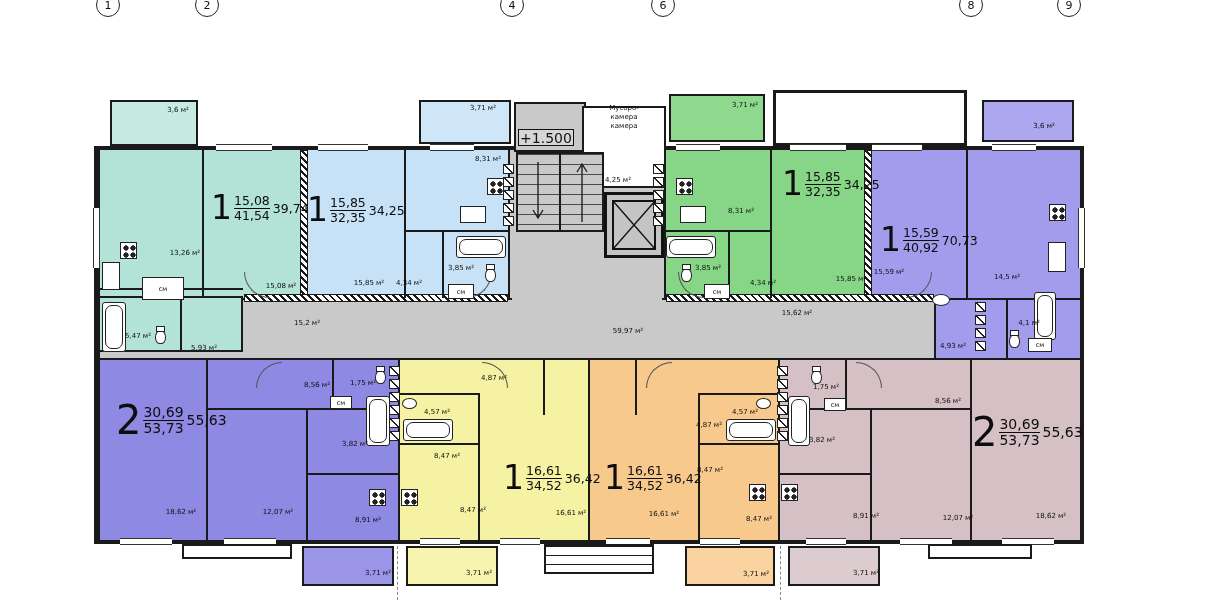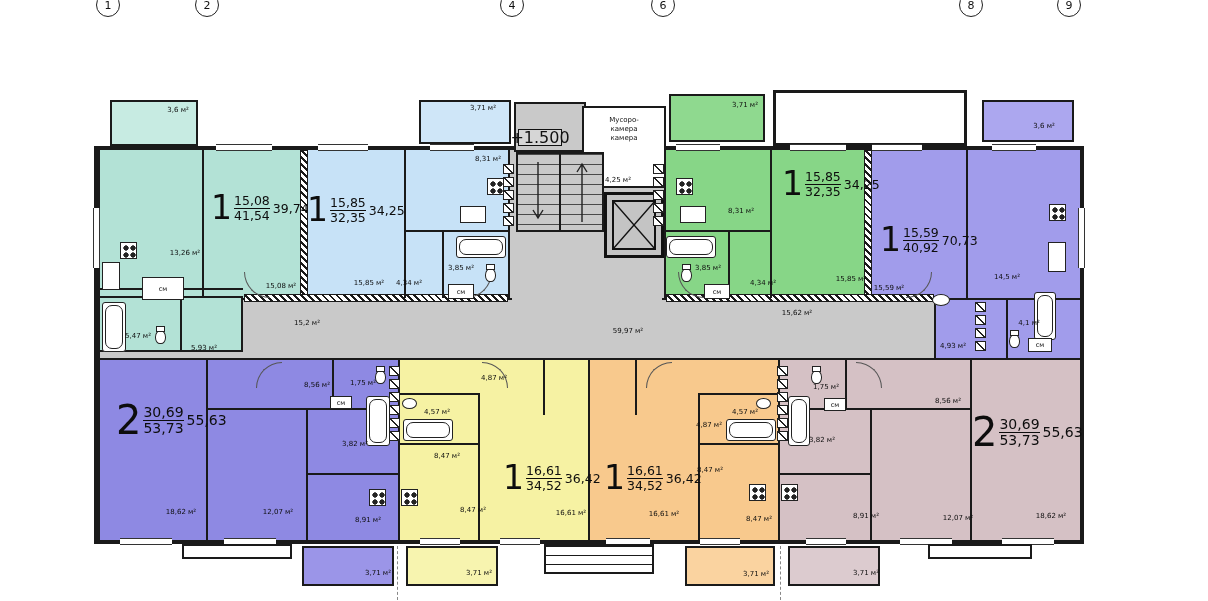--- a/index.html
+++ b/index.html
@@ -38,21 +38,21 @@
 .vcol{position:absolute;display:flex;flex-direction:column;gap:3px}
 .vent{position:relative;width:11px;height:10px;border:1px solid #222;background:linear-gradient(45deg,transparent 42%,#222 42% 58%,transparent 58%),#fff}
 .arc{position:absolute}
 .arc.q1{border-top:1.1px solid #555;border-right:1.1px solid #555;border-radius:0 100% 0 0}
 .arc.q2{border-top:1.1px solid #555;border-left:1.1px solid #555;border-radius:100% 0 0 0}
 .arc.q3{border-bottom:1.1px solid #555;border-left:1.1px solid #555;border-radius:0 0 0 100%}
 .arc.q4{border-bottom:1.1px solid #555;border-right:1.1px solid #555;border-radius:0 0 100% 0}
 .stairs{position:absolute;border:2px solid #1a1a1a;background:repeating-linear-gradient(to bottom,#4a4a4a 0 1.3px,#c9c9c9 1.3px 10px)}
 .stairs .mid{position:absolute;left:50%;top:0;bottom:0;width:2px;margin-left:-1px;background:#1a1a1a}
 .elev{position:absolute;border:3px solid #111;background:#c4c4c4}
-.elevbox{position:absolute;width:44px;height:17px;border:1.6px solid #111;background:#d6d6d6;font-size:16px;display:flex;align-items:center;justify-content:center;color:#111;font-weight:500}
+.elevbox{position:absolute;width:56px;height:17px;border:1.6px solid #111;background:#d6d6d6;font-size:14px;display:flex;align-items:center;justify-content:center;color:#111;font-weight:500}
 .glines{position:absolute;text-align:center;font-size:7px;line-height:1.3;color:#111}
 .porch{position:absolute;background:#fff;border:2px solid #1a1a1a}
 .steps{background:repeating-linear-gradient(to bottom,#1a1a1a 0 1.4px,#fff 1.4px 9px)}
 .axline{position:absolute;width:0;border-left:1px dashed #888}
 svg{position:absolute;overflow:visible}
 </style>
 </head>
 <body>
 
 <div class="plan">
@@ -72,21 +72,21 @@
   <div class="blk" style="left:588px;top:358px;width:192px;height:184px;background:#f8c98d"></div>
   <div class="blk" style="left:778px;top:358px;width:304px;height:184px;background:#d5c1c5"></div>
 
   <div class="w" style="left:96px;top:146px;width:986px;height:3px"></div>
   <div class="w" style="left:96px;top:540px;width:986px;height:4px"></div>
   <div class="w" style="left:94px;top:146px;width:4px;height:398px"></div>
   <div class="w" style="left:1080px;top:146px;width:4px;height:398px"></div>
 
   <div class="blk" style="left:514px;top:102px;width:72px;height:50px;background:#c9c9c9"></div>
   <div class="blk" style="left:582px;top:106px;width:84px;height:82px;background:#fff"></div>
-  <div class="glines" style="left:586px;top:116px;width:76px">
+  <div class="glines" style="left:586px;top:104px;width:76px">
     <div>Мусоро-</div>
     <div>камера</div>
     <div>камера</div>
   </div>
   <span class="lbl" style="left:618px;top:180px">4,25 м²</span>
 
   <div class="bal" style="left:110px;top:100px;width:88px;height:46px;background:#c7ebe2"></div>
   <div class="bal" style="left:419px;top:100px;width:92px;height:44px;background:#cfe6f8"></div>
   <div class="bal" style="left:669px;top:94px;width:96px;height:48px;background:#8fd98f"></div>
   <div class="bal" style="left:773px;top:90px;width:194px;height:56px;background:#fff;border-width:3px"></div>
@@ -267,21 +267,21 @@
   <span class="lbl" style="left:409px;top:283px">4,34 м²</span>
   <span class="lbl" style="left:461px;top:268px">3,85 м²</span>
   <span class="lbl" style="left:483px;top:108px">3,71 м²</span>
 
   <span class="lbl" style="left:741px;top:211px">8,31 м²</span>
   <span class="lbl" style="left:851px;top:279px">15,85 м²</span>
   <span class="lbl" style="left:763px;top:283px">4,34 м²</span>
   <span class="lbl" style="left:708px;top:268px">3,85 м²</span>
   <span class="lbl" style="left:745px;top:105px">3,71 м²</span>
 
-  <span class="lbl" style="left:889px;top:288px">15,59 м²</span>
+  <span class="lbl" style="left:889px;top:272px">15,59 м²</span>
   <span class="lbl" style="left:1007px;top:277px">14,5 м²</span>
   <span class="lbl" style="left:953px;top:346px">4,93 м²</span>
   <span class="lbl" style="left:1029px;top:323px">4,1 м²</span>
   <span class="lbl" style="left:1044px;top:126px">3,6 м²</span>
 
   <span class="lbl" style="left:307px;top:323px">15,2 м²</span>
   <span class="lbl" style="left:628px;top:331px">59,97 м²</span>
   <span class="lbl" style="left:797px;top:313px">15,62 м²</span>
 
   <span class="lbl" style="left:181px;top:512px">18,62 м²</span>

